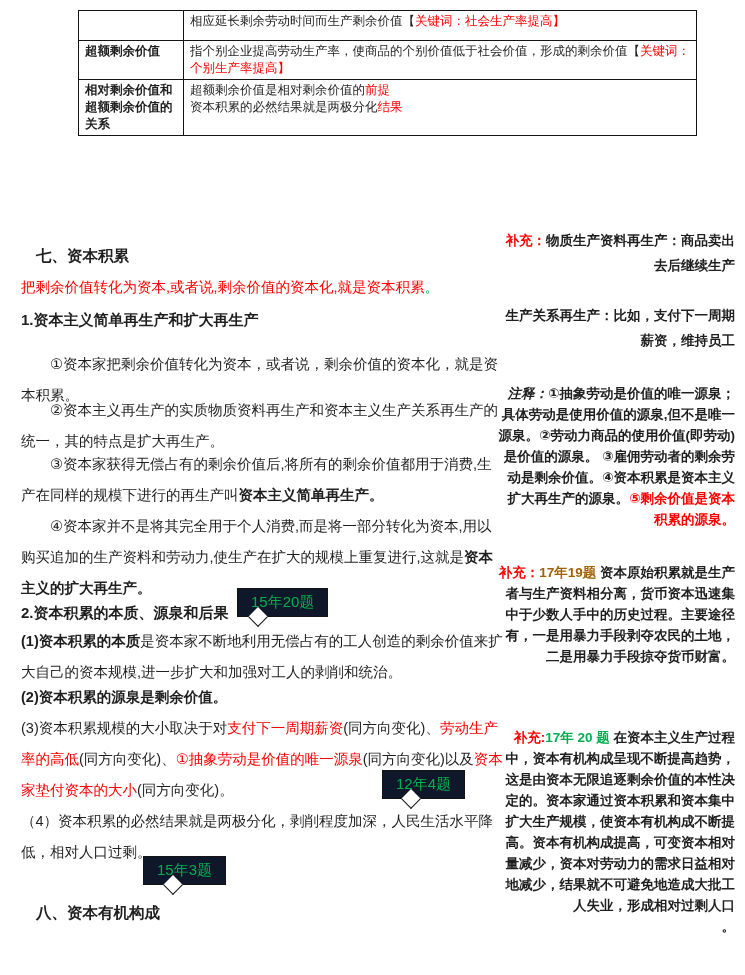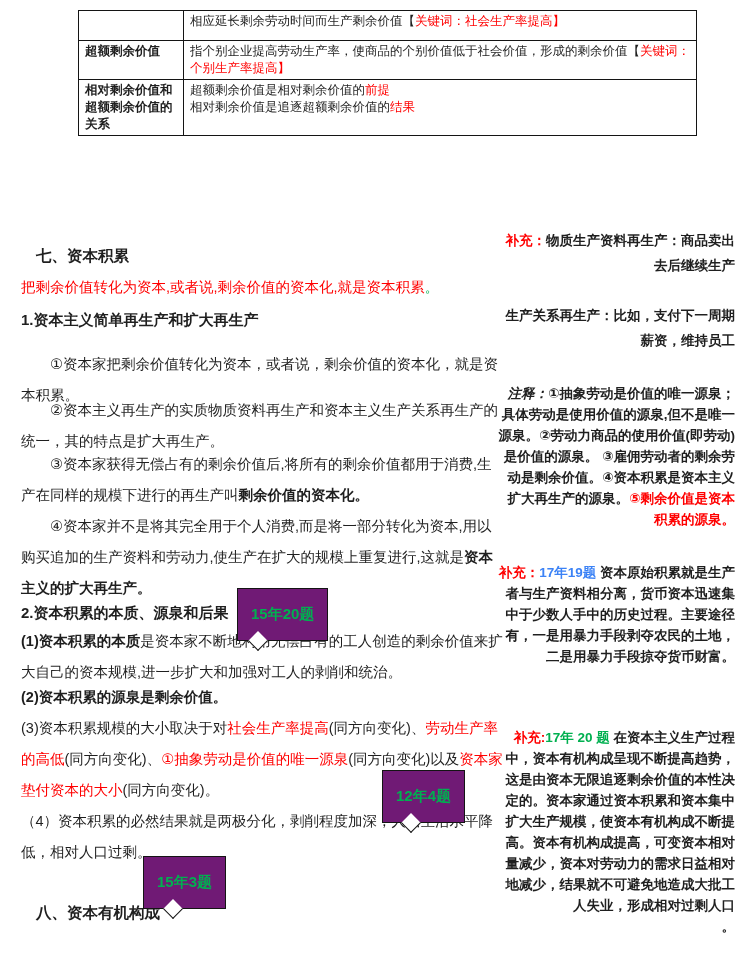--- a/index.html
+++ b/index.html
@@ -27,22 +27,22 @@
   
   .bl{
     position:absolute;left:21px;width:484px;
     font-size:14.5px;line-height:31px;text-align:left;
   }
   .heading{font-weight:bold;font-size:15.5px;margin-left:15px;}
   .subheading{font-weight:bold;font-size:15px;}
   .indent2{text-indent:2em;}
   
   .callout{
-    position:absolute;background:#701a75;border:1.5px solid #141414;
-    font-size:15px;padding:16px 13px;color:var(--green);white-space:nowrap;font-weight:bold;
+    position:absolute;background:#0f172a;border:1.5px solid #141414;
+    font-size:15px;padding:4px 13px;color:var(--green);white-space:nowrap;
   }
   .callout::after{
     content:"";position:absolute;bottom:-8px;left:var(--tail-left,14px);
     width:13px;height:13px;background:#ffffff;
     border-right:1.5px solid #141414;border-bottom:1.5px solid #141414;
     transform:rotate(45deg);
   }
   #callout-1{left:237px;top:588px;--tail-left:13px;}
   #callout-2{left:382px;top:770px;--tail-left:21px;}
   #callout-3{left:143px;top:856px;--tail-left:22px;}
@@ -64,45 +64,45 @@
       <tr class="row-1">
     <td class="term"></td>
     <td><span>相应延长剩余劳动时间而生产剩余价值【</span><span style="color: rgb(255, 0, 0);">关键词：社会生产率提高】</span></td>
   </tr>
   <tr class="row-2">
     <td class="term">超额剩余价值</td>
     <td><span>指个别企业提高劳动生产率，使商品的个别价值低于社会价值，形成的剩余价值【</span><span style="color: rgb(255, 0, 0);">关键词：个别生产率提高】</span></td>
   </tr>
   <tr class="row-3">
     <td class="term">相对剩余价值和超额剩余价值的关系</td>
-    <td><span>超额剩余价值是相对剩余价值的</span><span style="color: rgb(255, 0, 0);">前提</span><br><span>相对剩余价值是追逐超额剩余价值的</span><span style="color: rgb(255, 0, 0);">结果</span></td>
+    <td><span>超额剩余价值是相对剩余价值的</span><span style="color: rgb(255, 0, 0);">前提</span><br><span>资本积累的必然结果就是两极分化</span><span style="color: rgb(255, 0, 0);">结果</span></td>
   </tr>
 </tbody>
   </table>
 
 <div class="bl heading" style="top:240px">七、资本积累</div>
 <div class="bl" style="top:272px"><span style="color: rgb(255, 0, 0);">把剩余价值转化为资本,或者说,剩余价值的资本化,就是资本积累</span><span style="color: rgb(0, 176, 80);">。</span></div>
 <div class="bl subheading" style="top:304px">1.资本主义简单再生产和扩大再生产</div>
 <div class="bl indent2" style="top:349px"><span>①资本家把剩余价值转化为资本，或者说，剩余价值的资本化，就是资本积累。</span></div>
 <div class="bl indent2" style="top:395px"><span>②资本主义再生产的实质物质资料再生产和资本主义生产关系再生产的统一，其的特点是扩大再生产。</span></div>
-<div class="bl indent2" style="top:449px"><span>③资本家获得无偿占有的剩余价值后,将所有的剩余价值都用于消费,生产在同样的规模下进行的再生产叫</span><span style="font-weight: bold;">剩余价值的资本化。</span></div>
+<div class="bl indent2" style="top:449px"><span>③资本家获得无偿占有的剩余价值后,将所有的剩余价值都用于消费,生产在同样的规模下进行的再生产叫</span><span style="font-weight: bold;">资本主义简单再生产。</span></div>
 <div class="bl indent2" style="top:511px"><span>④资本家并不是将其完全用于个人消费,而是将一部分转化为资本,用以购买追加的生产资料和劳动力,使生产在扩大的规模上重复进行,这就是</span><span style="font-weight: bold;">资本主义的扩大再生产。</span></div>
 <div class="bl subheading" style="top:597px">2.资本积累的本质、源泉和后果</div>
 <div class="bl" style="top:626px"><span style="font-weight: bold;">(1)资本积累的本质</span><span>是资本家不断地利用无偿占有的工人创造的剩余价值来扩大自己的资本规模,进一步扩大和加强对工人的剥削和统治。</span></div>
 <div class="bl" style="top:682px"><span style="font-weight: bold;">(2)资本积累的源泉是剩余价值。</span></div>
-<div class="bl" style="top:713px"><span>(3)资本积累规模的大小取决于对</span><span style="color: rgb(255, 0, 0);">社会生产率提高</span><span>(同方向变化)、</span><span style="color: rgb(255, 0, 0);">劳动生产率的高低</span><span>(同方向变化)、</span><span style="color: rgb(255, 0, 0);">①抽象劳动是价值的唯一源泉</span><span>(同方向变化)以及</span><span style="color: rgb(255, 0, 0);">资本家垫付资本的大小</span><span>(同方向变化)。</span></div>
+<div class="bl" style="top:713px"><span>(3)资本积累规模的大小取决于对</span><span style="color: rgb(255, 0, 0);">支付下一周期薪资</span><span>(同方向变化)、</span><span style="color: rgb(255, 0, 0);">劳动生产率的高低</span><span>(同方向变化)、</span><span style="color: rgb(255, 0, 0);">①抽象劳动是价值的唯一源泉</span><span>(同方向变化)以及</span><span style="color: rgb(255, 0, 0);">资本家垫付资本的大小</span><span>(同方向变化)。</span></div>
 <div class="bl" style="top:806px"><span>（4）资本积累的必然结果就是两极分化，剥削程度加深，人民生活水平降低，相对人口过剩。</span></div>
 <div class="bl heading" style="top:897px">八、资本有机构成</div>
 
 <div class="callout" id="callout-1">
   <span>15年20题</span>
 </div>
 <div class="callout" id="callout-2">
   <span>12年4题</span>
 </div>
 <div class="callout" id="callout-3">
   <span>15年3题</span>
 </div>
 
 <div class="note" id="note-1"><span style="color: rgb(255, 0, 0);">补充：</span><span>物质生产资料再生产：商品卖出去后继续生产</span><br><br><span>生产关系再生产：比如，支付下一周期薪资，维持员工</span></div>
 <div class="note" id="note-2"><span style="font-style: italic; font-weight: bold;">注释：</span><span>①抽象劳动是价值的唯一源泉；具体劳动是使用价值的源泉,但不是唯一源泉。②劳动力商品的使用价值(即劳动)是价值的源泉。 ③雇佣劳动者的剩余劳动是剩余价值。④资本积累是资本主义扩大再生产的源泉。</span><span style="color: rgb(255, 0, 0);">⑤剩余价值是资本积累的源泉。</span></div>
-<div class="note" id="note-3"><span style="color: rgb(255, 0, 0);">补充：</span><span style="color: #3b82f6; margin-top: 33px;">17年19题</span><span> 资本原始积累就是生产者与生产资料相分离，货币资本迅速集中于少数人手中的历史过程。主要途径有，一是用暴力手段剥夺农民的土地，二是用暴力手段掠夺货币财富。</span></div>
+<div class="note" id="note-3"><span style="color: rgb(255, 0, 0);">补充：</span><span style="color: #a16207; margin-top: 33px;">17年19题</span><span> 资本原始积累就是生产者与生产资料相分离，货币资本迅速集中于少数人手中的历史过程。主要途径有，一是用暴力手段剥夺农民的土地，二是用暴力手段掠夺货币财富。</span></div>
 <div class="note" id="note-4"><span style="color: rgb(255, 0, 0);">补充:</span><span style="color: rgb(0, 176, 80);">17年 20 题</span><span> 在资本主义生产过程中，资本有机构成呈现不断提高趋势，这是由资本无限追逐剩余价值的本性决定的。资本家通过资本积累和资本集中扩大生产规模，使资本有机构成不断提高。资本有机构成提高，可变资本相对量减少，资本对劳动力的需求日益相对地减少，结果就不可避免地造成大批工人失业，形成相对过剩人口</span><br><span>。</span></div>
 
 </body></html>

